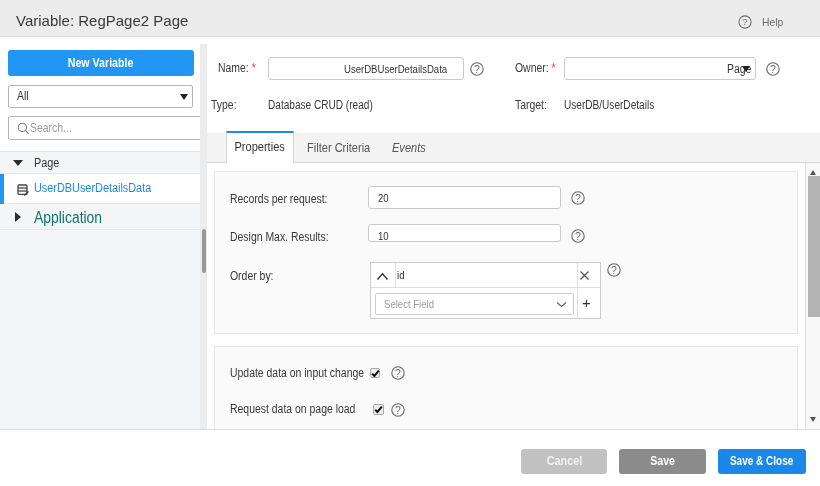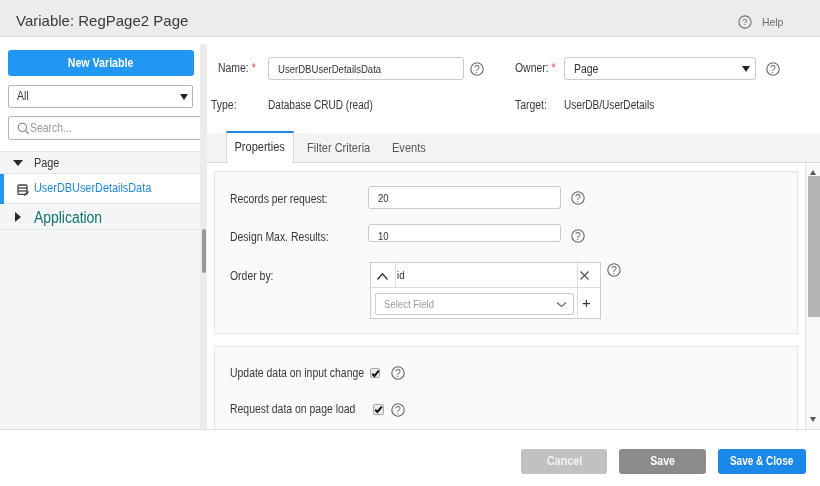--- a/index.html
+++ b/index.html
@@ -58,21 +58,21 @@
       <div class="abs" style="left:15px;top:8px;width:0;height:0;border-top:5px solid transparent;border-bottom:5px solid transparent;border-left:6px solid #2b2b2b;"></div>
       <div class="abs" style="left:34px;top:0;line-height:27px;font-size:16px;color:#0f766e;"><span class="c">Application</span></div>
     </div>
   </div>
 </div>
 
 <div class="abs" style="left:200px;top:44px;width:7px;height:385px;background:#ececec;">
   <div class="abs" style="left:1.5px;top:185px;width:4px;height:44px;background:#989898;border-radius:2px;"></div>
 </div>
 
-<div class="abs" style="left:207px;top:37px;width:613px;height:96px;background:#fff;">
+<div class="abs" style="left:207px;top:37px;width:613px;height:96px;background:#fff;text-align:right;">
   <div class="abs lbl" style="left:11px;top:20px;"><span class="c">Name: <span class="red">*</span></span></div>
   <div class="abs inp" style="left:61px;top:20px;width:196px;height:23px;"><span class="c">UserDBUserDetailsData</span></div>
   <svg class="abs" style="left:263px;top:24.5px;" width="14" height="14" viewBox="0 0 14 14">
     <circle cx="7" cy="7" r="6.2" fill="none" stroke="#666" stroke-width="1.1"></circle>
     <text x="7" y="10.8" text-anchor="middle" font-size="10.5" fill="#6a6a6a" font-family="Liberation Sans">?</text>
   </svg>
   <div class="abs lbl" style="left:308px;top:20px;"><span class="c">Owner: <span class="red">*</span></span></div>
   <div class="abs inp" style="left:357px;top:20px;width:192px;height:23px;font-size:12px;"><span class="c">Page</span>
     <div class="abs" style="right:5px;top:8px;width:0;height:0;border-left:4.5px solid transparent;border-right:4.5px solid transparent;border-top:6px solid #222;"></div>
   </div>
@@ -81,21 +81,21 @@
     <text x="7" y="10.8" text-anchor="middle" font-size="10.5" fill="#6a6a6a" font-family="Liberation Sans">?</text>
   </svg>
   <div class="abs lbl" style="left:4px;top:57px;"><span class="c">Type:</span></div>
   <div class="abs lbl" style="left:61px;top:57px;"><span class="c" style="transform:scaleX(.84);">Database CRUD (read)</span></div>
   <div class="abs lbl" style="left:308px;top:57px;"><span class="c">Target:</span></div>
   <div class="abs lbl" style="left:357px;top:57px;"><span class="c" style="transform:scaleX(.84);">UserDB/UserDetails</span></div>
 </div>
 
 <div class="abs" style="left:207px;top:133px;width:613px;height:30px;background:#f3f3f3;border-bottom:1px solid #d8d8d8;">
   <div class="abs" style="left:100px;top:0;line-height:29px;font-size:13px;color:#555;"><span class="c" style="transform:scaleX(.85);">Filter Criteria</span></div>
-  <div class="abs" style="left:185px;top:0;line-height:29px;font-size:13px;color:#555;"><span class="c" style="transform:scaleX(.85);">Events</span></div>
+  <div class="abs" style="left:185px;top:0;line-height:29px;font-size:13px;color:#555;font-style:italic;"><span class="c" style="transform:scaleX(.85);">Events</span></div>
 </div>
 <div class="abs" style="left:226px;top:131px;width:68px;height:32px;background:#fff;border-top:2px solid #1e88e5;border-left:1px solid #d8d8d8;border-right:1px solid #d8d8d8;text-align:center;line-height:28px;font-size:13px;color:#333;"><span class="cc">Properties</span></div>
 
 <div class="abs" style="left:207px;top:163px;width:613px;height:266px;background:#fff;overflow:hidden;">
 
   <div class="abs" style="left:7px;top:8px;width:584px;height:163px;background:#fafafa;border:1px solid #e5e5e5;">
     <div class="abs lbl" style="left:15px;top:15.5px;"><span class="c">Records per request:</span></div>
     <div class="abs inp" style="left:153px;top:14px;width:193px;height:23px;"><span class="c">20</span></div>
     <svg class="abs" style="left:356px;top:18.5px;" width="14" height="14" viewBox="0 0 14 14">
       <circle cx="7" cy="7" r="6.2" fill="none" stroke="#666" stroke-width="1.1"></circle>

